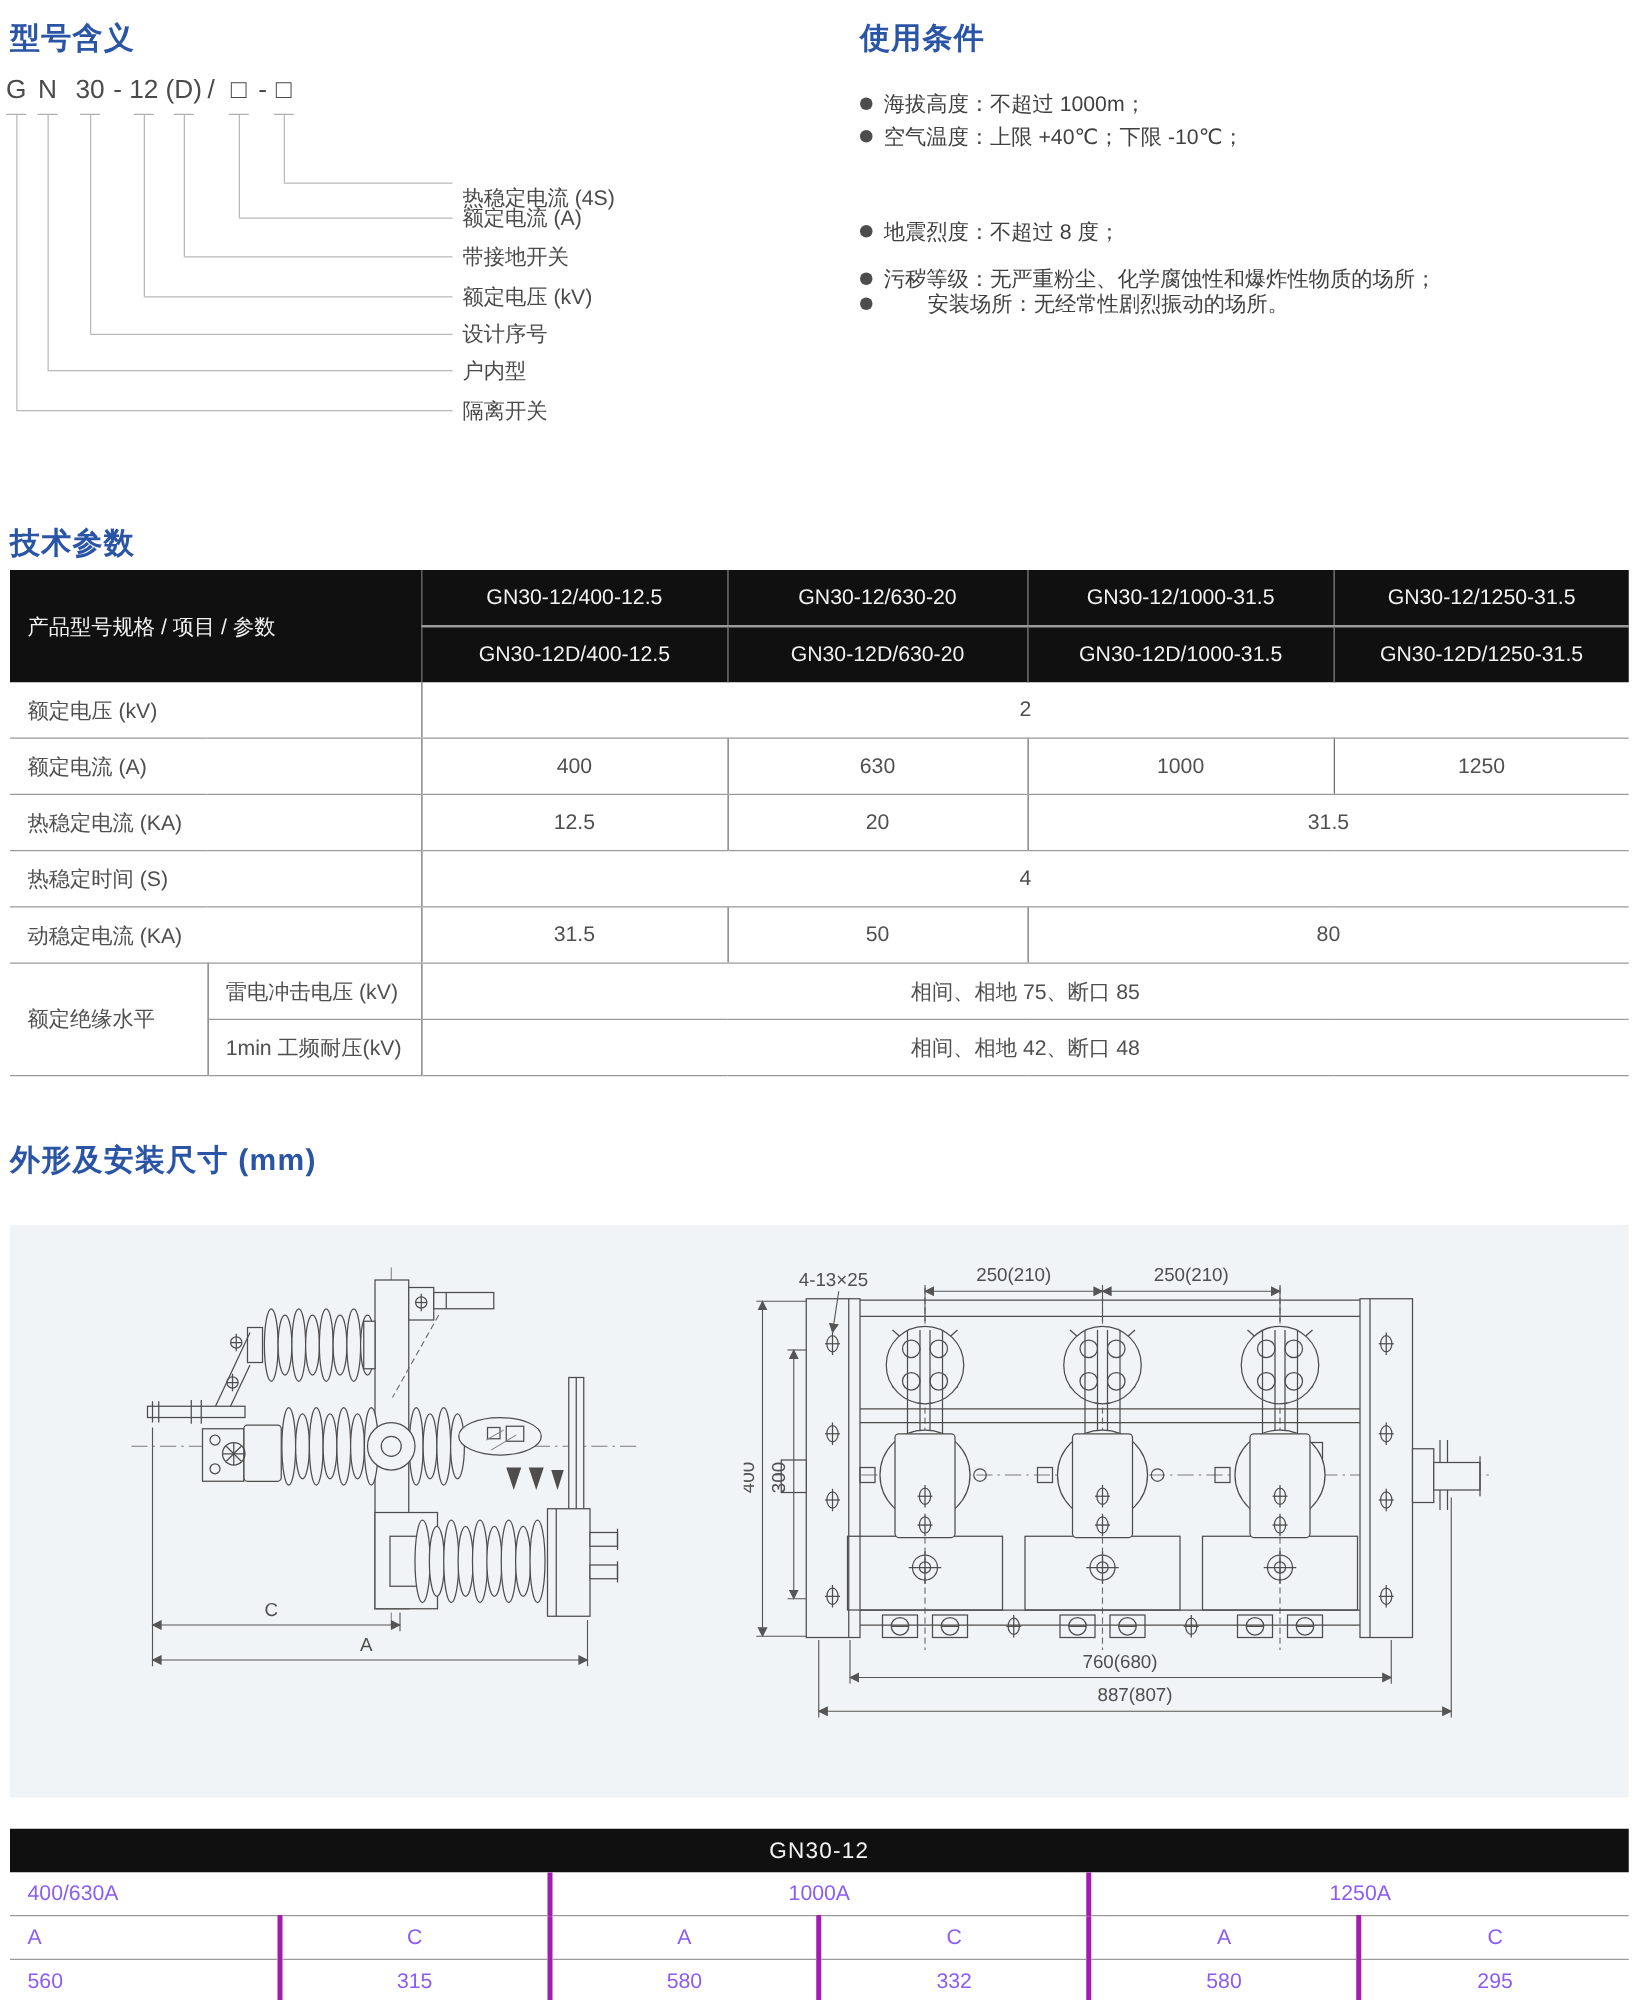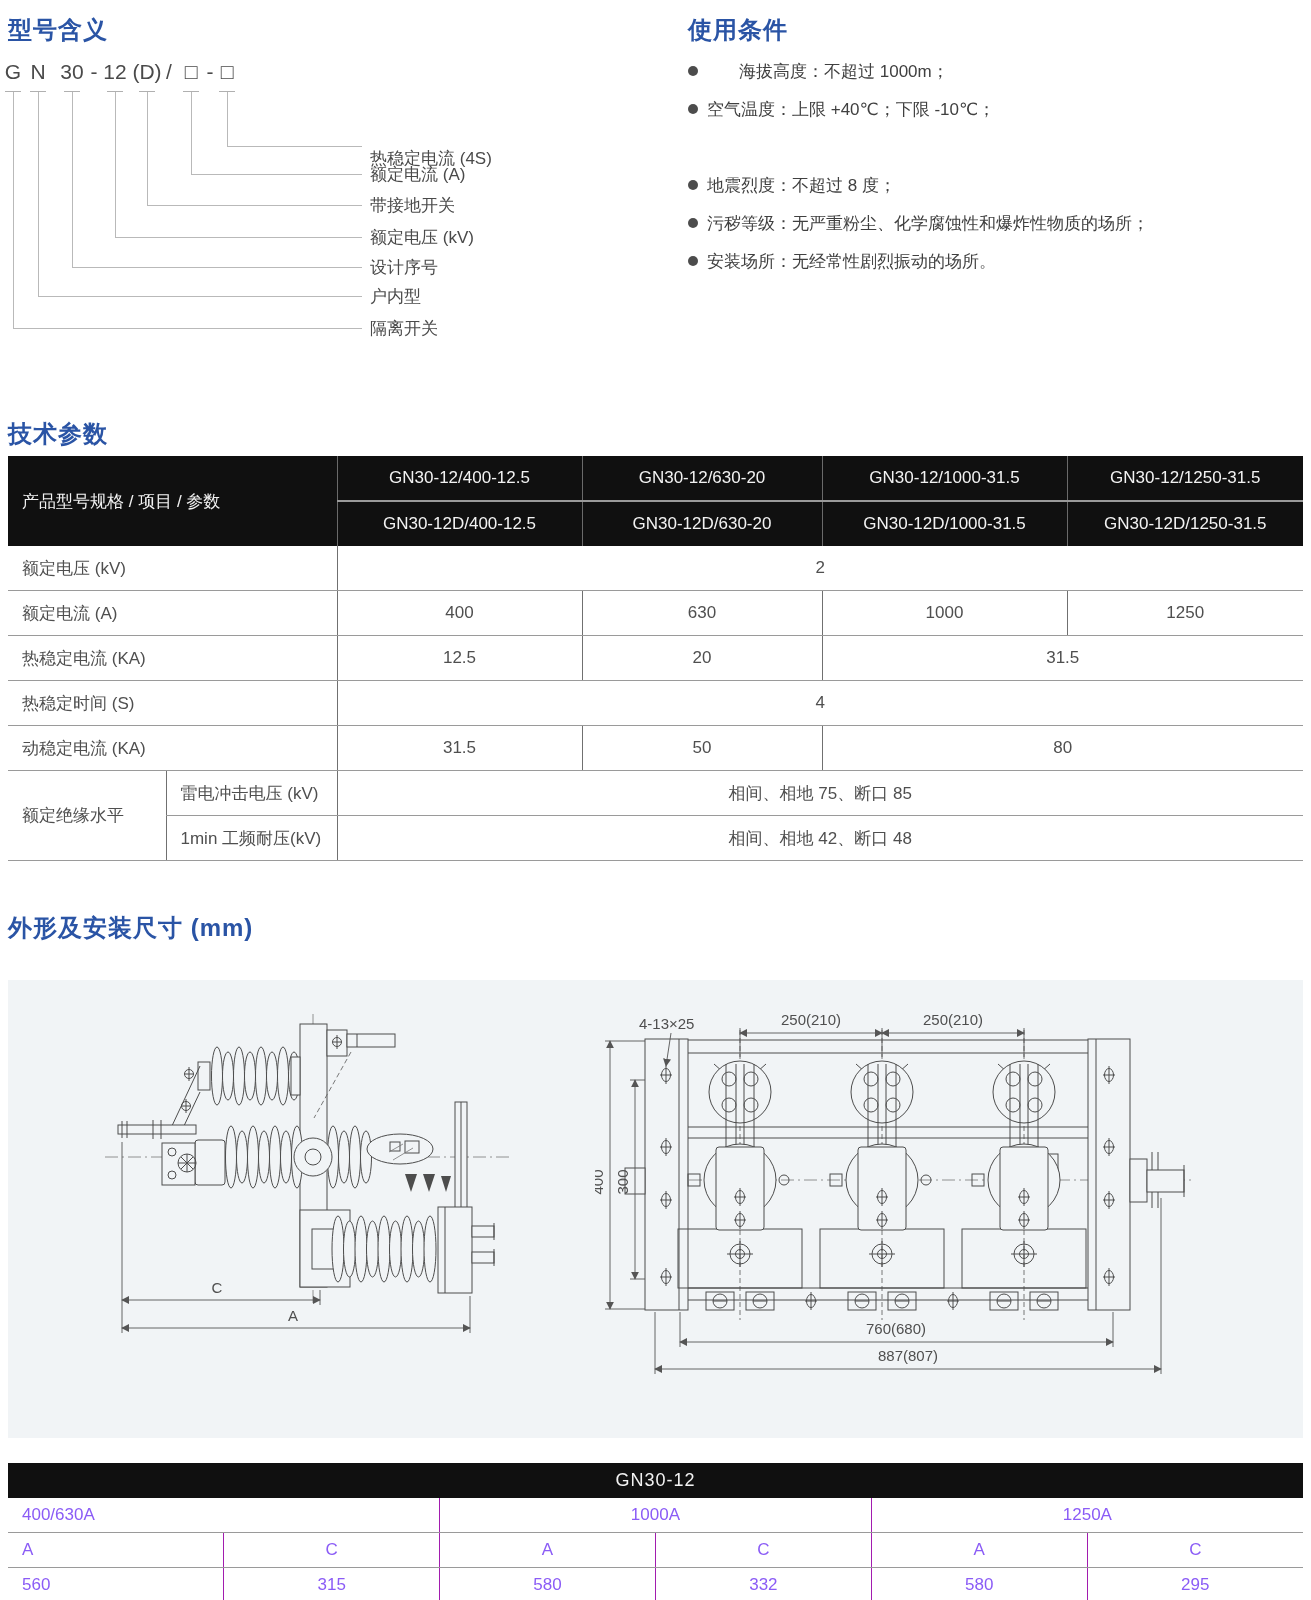--- a/index.html
+++ b/index.html
@@ -26,21 +26,21 @@
   .tt tr.hr1 th.mdl{border-bottom:2px solid #9a9a9a;}
   .tt td{border-bottom:1px solid #9a9a9a;font-size:17px;color:#4f4f4f;height:42px;background:#fff;}
   .tt td.lab{text-align:left;padding-left:14px;}
   .tt td.sub{text-align:left;padding-left:14px;border-left:1px solid #707070;}
   .tt td.val{text-align:center;border-left:1px solid #707070;}
   
   .dt{width:1295px;}
   .dt th{background:#101010;color:#f2f2f2;font-weight:normal;font-size:18px;height:33px;text-align:center;letter-spacing:1px;}
   .dt td{border-bottom:1px solid #9a9a9a;font-size:17px;color:#8b5cf6;height:32px;background:#fff;}
   .dt td.l{text-align:left;padding-left:14px;}
-  .dt td.c{text-align:center;border-left:1px solid #a21caf;}
+  .dt td.c{text-align:center;border-left:4px solid #a21caf;}
   .dt tr.last td{border-bottom:2px solid #9a9a9a;}
   
   #panel{position:absolute;left:8px;top:980px;width:1295px;height:458px;background:#f1f4f6;}
   #panel svg{position:absolute;}
   .ln{stroke:#4d4d4d;stroke-width:1;fill:none;}
   .fp{stroke:#4d4d4d;stroke-width:1;fill:#f1f4f6;}
   .cd{stroke:#6a6a6a;stroke-width:0.9;fill:none;stroke-dasharray:5 3;}
   .cl{stroke:#7a7a7a;stroke-width:0.8;fill:none;stroke-dasharray:13 4 2 4;}
   .dm{stroke:#555;stroke-width:0.9;fill:none;}
   .ht{stroke:#777;stroke-width:0.8;fill:none;}
@@ -100,37 +100,37 @@
     <div class="hline" style="left:38px;top:238px;width:324px;"></div>
     <div class="lbl" style="top:227px;">户内型</div>
 
     <div class="tick" style="left:5px;"></div>
     <div class="vline" style="left:13px;height:236px;"></div>
     <div class="hline" style="left:13px;top:270px;width:349px;"></div>
     <div class="lbl" style="top:259px;">隔离开关</div>
   </div>
 
   <div id="usage-list" class="abs" style="left:688px;top:56px;width:620px;height:300px;">
-    <div class="item" style="top:4px;gap:32px;">
+    <div class="item" style="top:16px;">
         <span class="dot"></span>
         <span class="txt">海拔高度：不超过 1000m；</span>
       </div>
     <div class="item" style="top:42px;">
         <span class="dot"></span>
         <span class="txt">空气温度：上限 +40℃；下限 -10℃；</span>
       </div>
     <div class="item" style="top:118px;">
         <span class="dot"></span>
         <span class="txt">地震烈度：不超过 8 度；</span>
       </div>
     <div class="item" style="top:156px;">
         <span class="dot"></span>
         <span class="txt">污秽等级：无严重粉尘、化学腐蚀性和爆炸性物质的场所；</span>
       </div>
-    <div class="item" style="top:194px;">
+    <div class="item" style="top:176px;gap:35px;">
         <span class="dot"></span>
         <span class="txt">安装场所：无经常性剧烈振动的场所。</span>
       </div>
   </div>
 
   <div class="abs" style="left:8px;top:456px;">
     <table class="tt">
       <colgroup>
           <col style="width:158px">
           <col style="width:171px">

